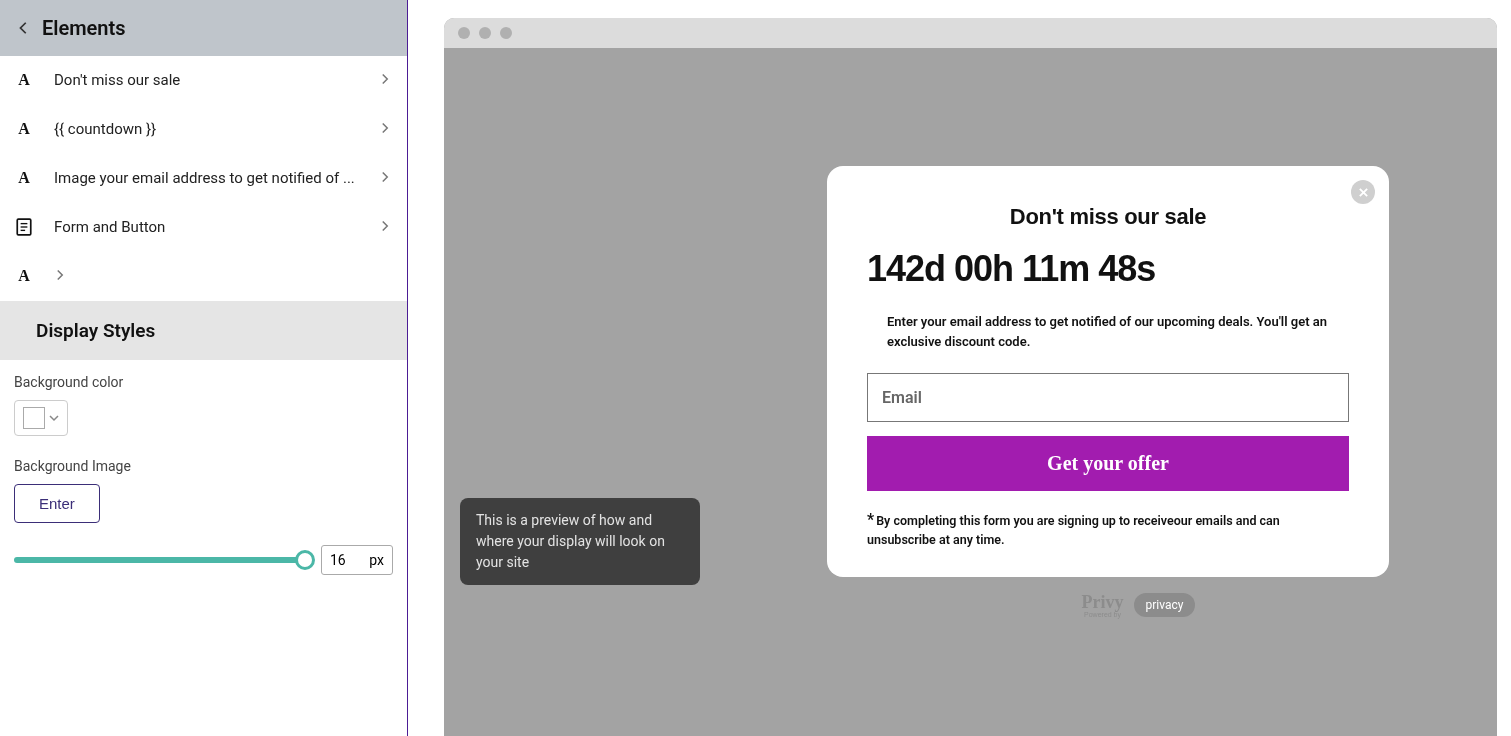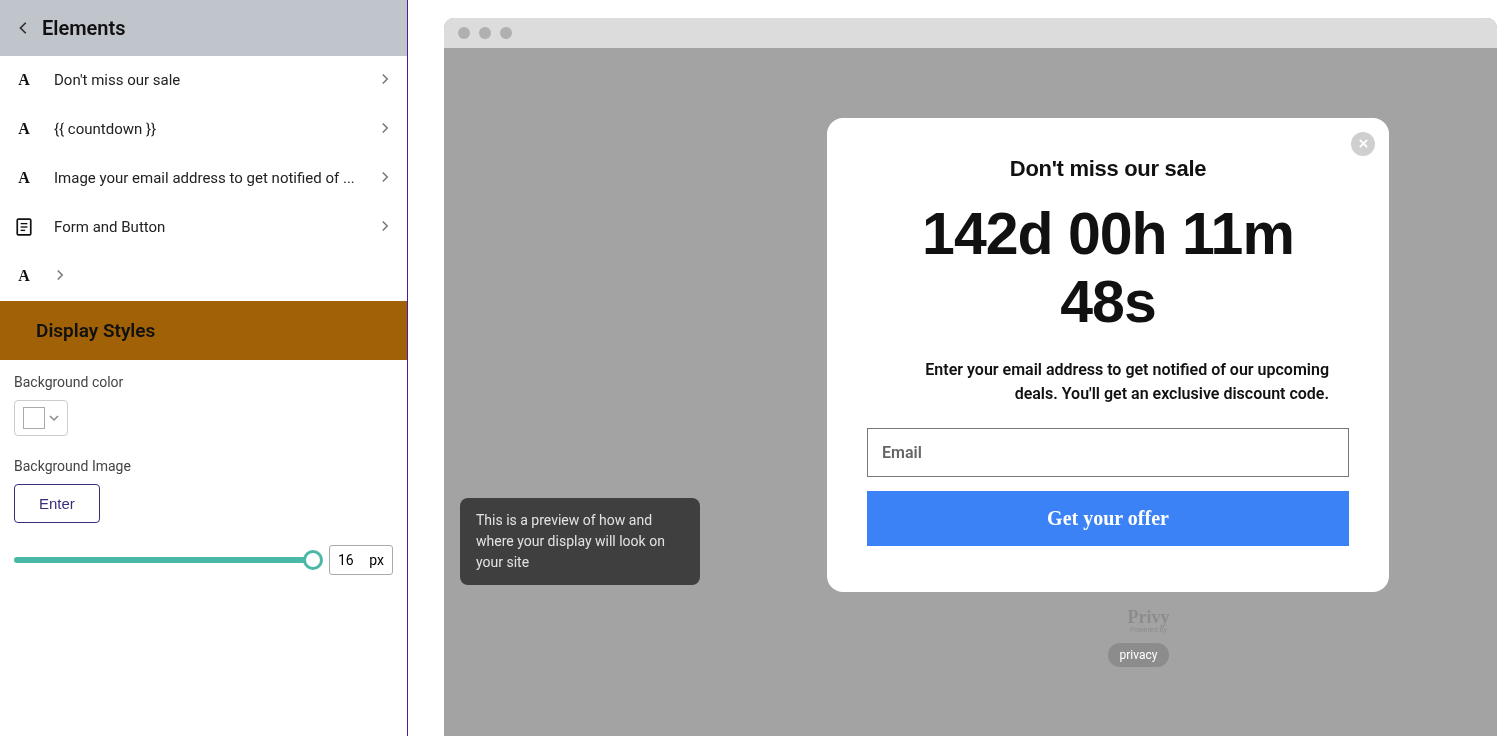--- a/index.html
+++ b/index.html
@@ -72,21 +72,21 @@
       overflow: hidden;
       text-overflow: ellipsis;
     }
     .elem-chev {
       width: 14px;
       height: 14px;
       flex-shrink: 0;
       color: #666;
     }
     .section-header {
-      background: #a16207;
+      background: #e5e5e5;
       padding: 18px 14px 18px 36px;
     }
     .section-header h2 {
       font-size: 19px;
       font-weight: 600;
       color: #111;
     }
     .controls {
       padding: 14px;
     }
@@ -149,21 +149,21 @@
       height: 20px;
       background: #fff;
       border: 3px solid #4bb7a7;
       border-radius: 50%;
       cursor: grab;
     }
     .slider-value-box {
       border: 1px solid #aaa;
       border-radius: 3px;
       padding: 6px 8px;
-      width: 64px;
+      width: 72px;
       display: flex;
       justify-content: space-between;
       font-size: 14px;
     }
 
     
     .main {
       flex: 1;
       background: #fff;
       padding: 18px 14px 0 36px;
@@ -236,51 +236,50 @@
     }
     .popup h3 {
       text-align: center;
       font-size: 22px;
       font-weight: 600;
       letter-spacing: -0.3px;
       color: #111;
       font-family: -apple-system, sans-serif;
     }
     .countdown {
-      text-align: center;
-      font-size: 59px;
+      font-size: 36px;
       font-weight: 700;
       letter-spacing: -1px;
       margin: 18px 0 22px;
       color: #111;
       font-family: -apple-system, sans-serif;
     }
     .popup-sub {
-      text-align: right;
-      font-size: 16px;
+      text-align: left;
+      font-size: 13px;
       font-weight: 600;
       line-height: 1.5;
       color: #111;
       margin-bottom: 22px;
       padding: 0 20px;
     }
     .popup-input {
       width: 100%;
       border: 1px solid #777;
       font-size: 16px;
       font-weight: 600;
       padding: 14px 14px;
       margin-bottom: 14px;
       font-family: inherit;
       color: #333;
     }
     .popup-input::placeholder { color: #666; font-weight: 600; }
     .popup-cta {
       width: 100%;
-      background: #3b82f6;
+      background: #a21caf;
       color: #fff;
       font-family: Georgia, 'Times New Roman', serif;
       font-weight: 700;
       font-size: 20px;
       border: none;
       padding: 16px;
       cursor: pointer;
       margin-bottom: 18px;
     }
     .popup-fine {
@@ -290,22 +289,22 @@
       line-height: 1.4;
     }
     .popup-fine::before {
       content: "*";
       font-size: 16px;
       margin-right: 2px;
     }
     .below-popup {
       margin-top: 16px;
       display: flex;
-      flex-direction: column;
-      align-items: flex-end;
+      flex-direction: row;
+      align-items: flex-start;
       gap: 10px;
       transform: translateX(168px);
     }
     .privy-logo {
       font-family: cursive;
       font-weight: 700;
       color: #8c8c8c;
       font-size: 18px;
       position: relative;
       line-height: 1;
@@ -446,20 +445,21 @@
         <div class="close-x">
           <svg viewBox="0 0 12 12" width="11" height="11">
               <path d="M2 2 L10 10 M10 2 L2 10" stroke="#fff" stroke-width="2"></path>
             </svg>
         </div>
         <h3>Don't miss our sale</h3>
         <div class="countdown">142d 00h 11m 48s</div>
         <p class="popup-sub">Enter your email address to get notified of our upcoming deals. You'll get an exclusive discount code.</p>
         <input class="popup-input" placeholder="Email" style="">
         <button class="popup-cta">Get your offer</button>
+        <p class="popup-fine">By completing this form you are signing up to receiveour emails and can unsubscribe at any time.</p>
       </div>
 
       <div class="below-popup">
         <div style="text-align:center">
           <span class="privy-logo">Privy</span>
           <span class="privy-sub">Powered by</span>
         </div>
         <span class="privacy-pill">privacy</span>
       </div>
     </div>

